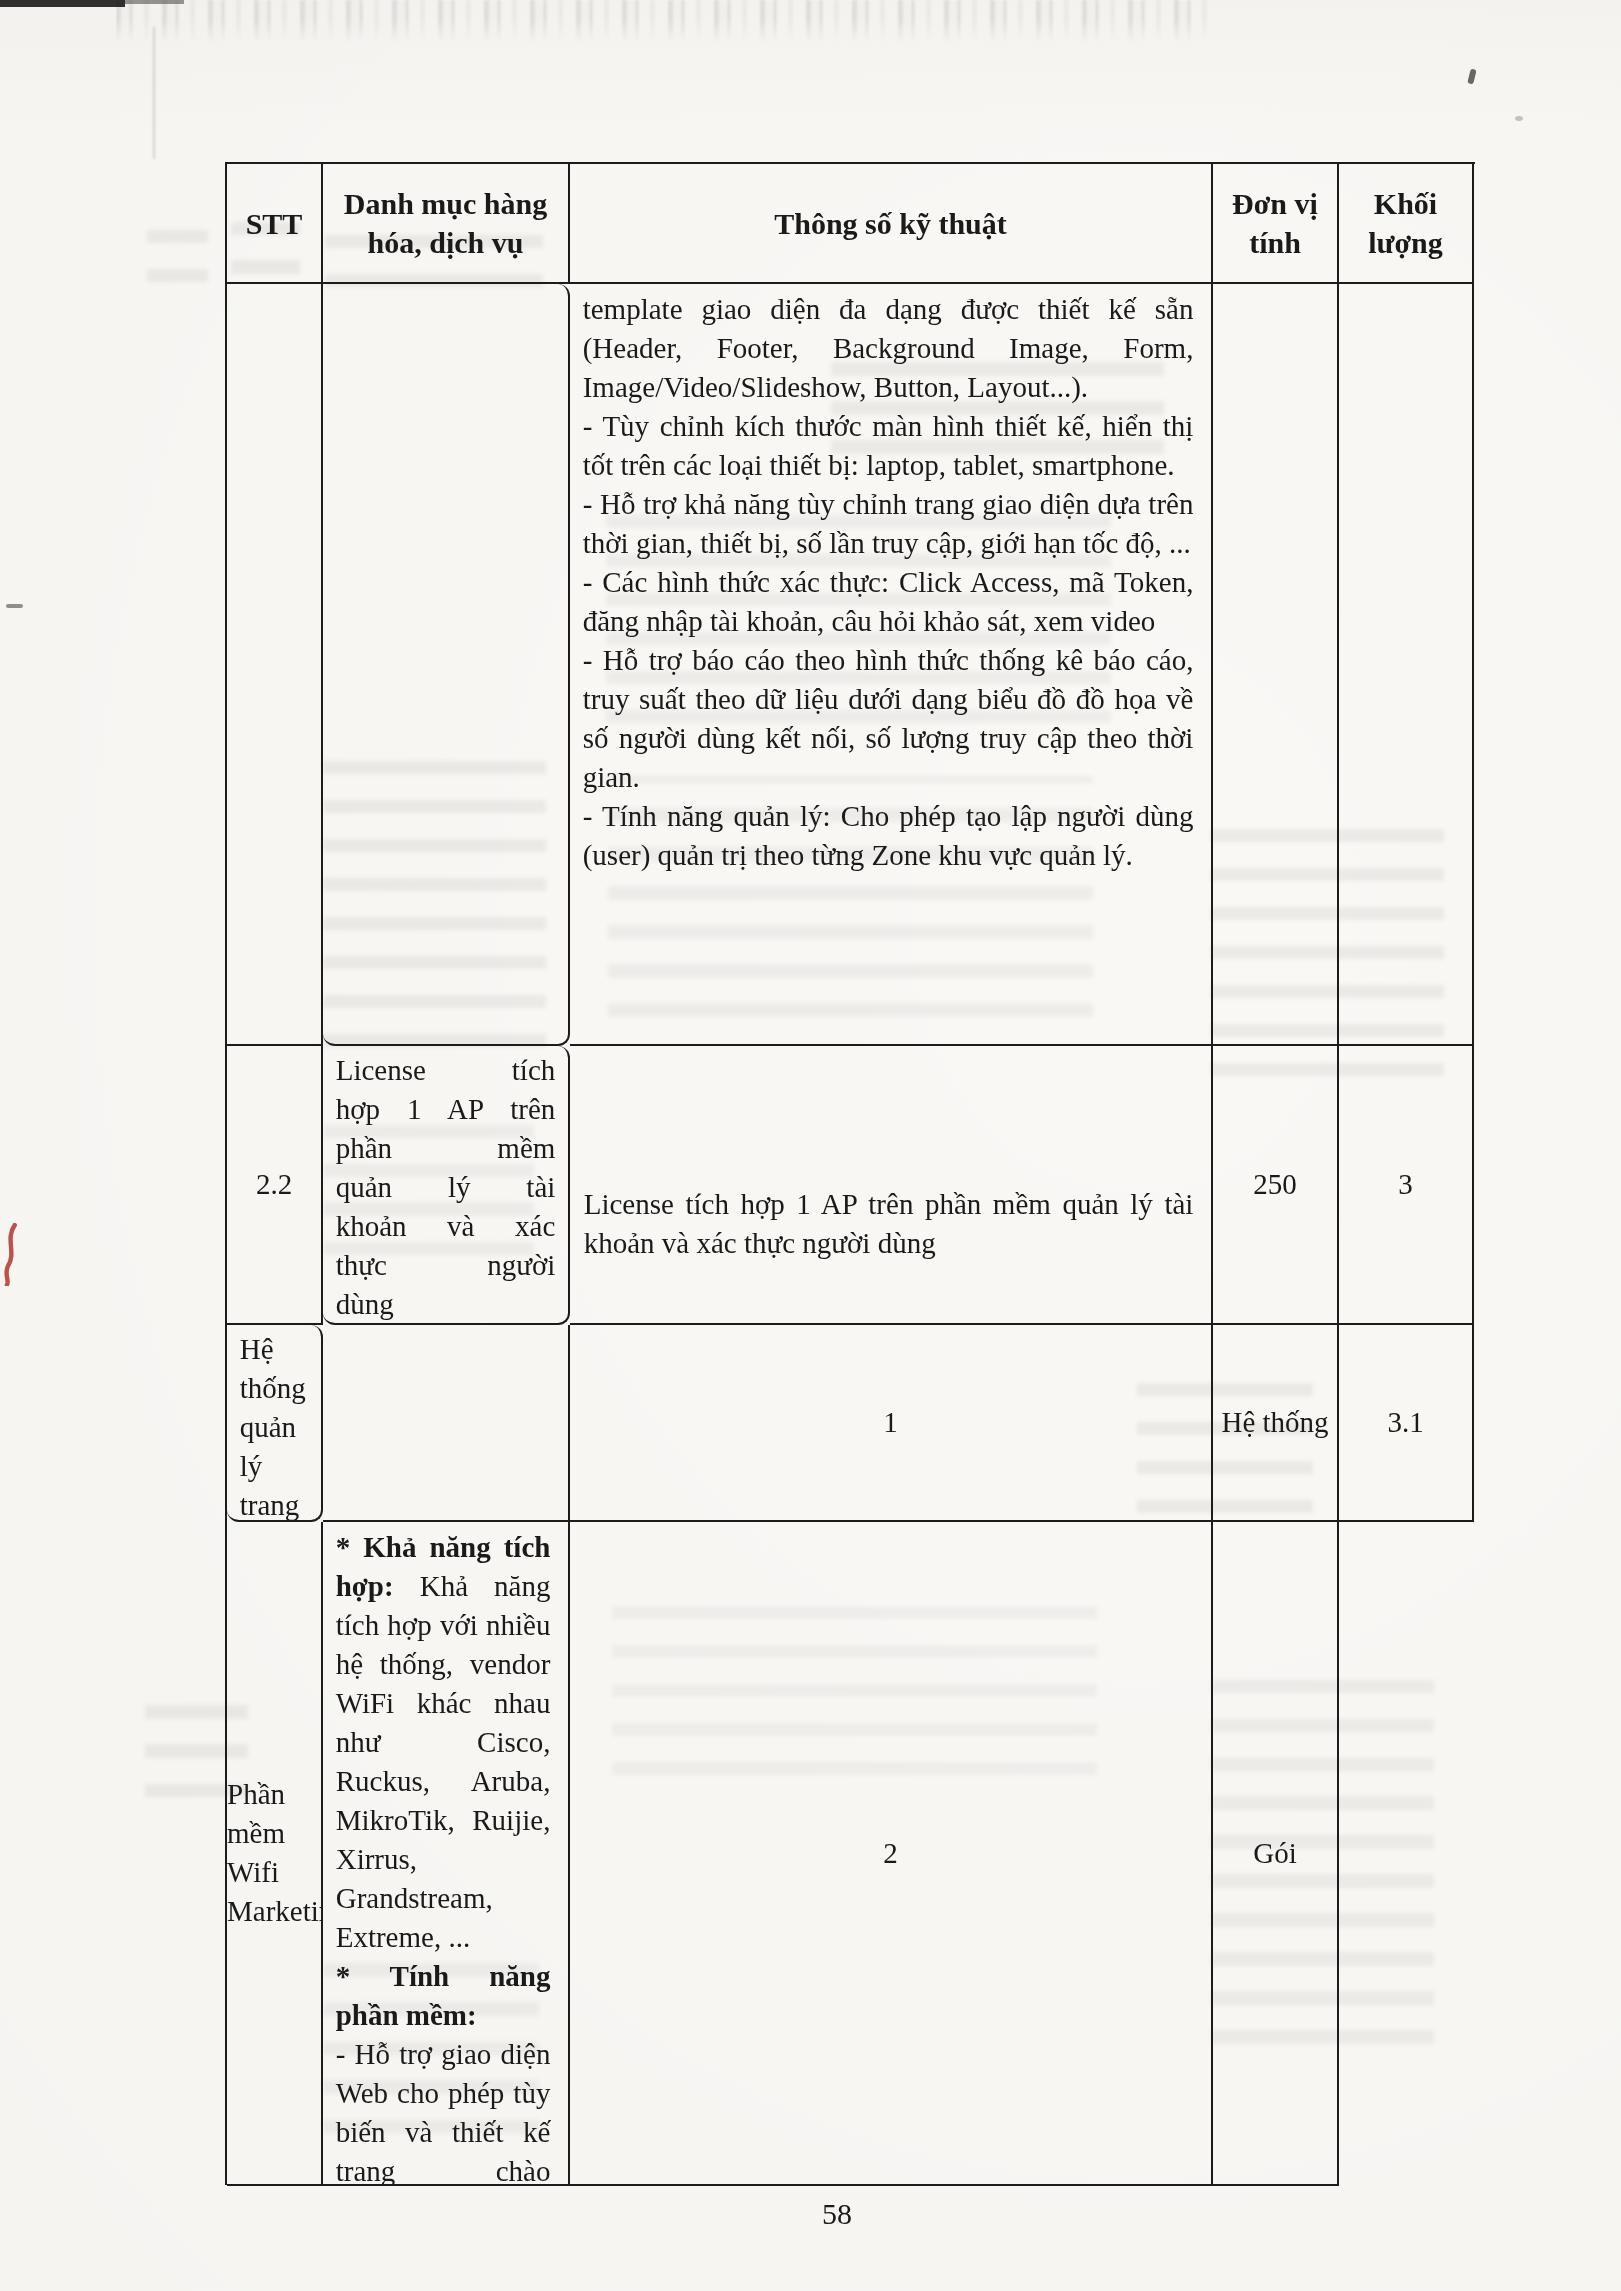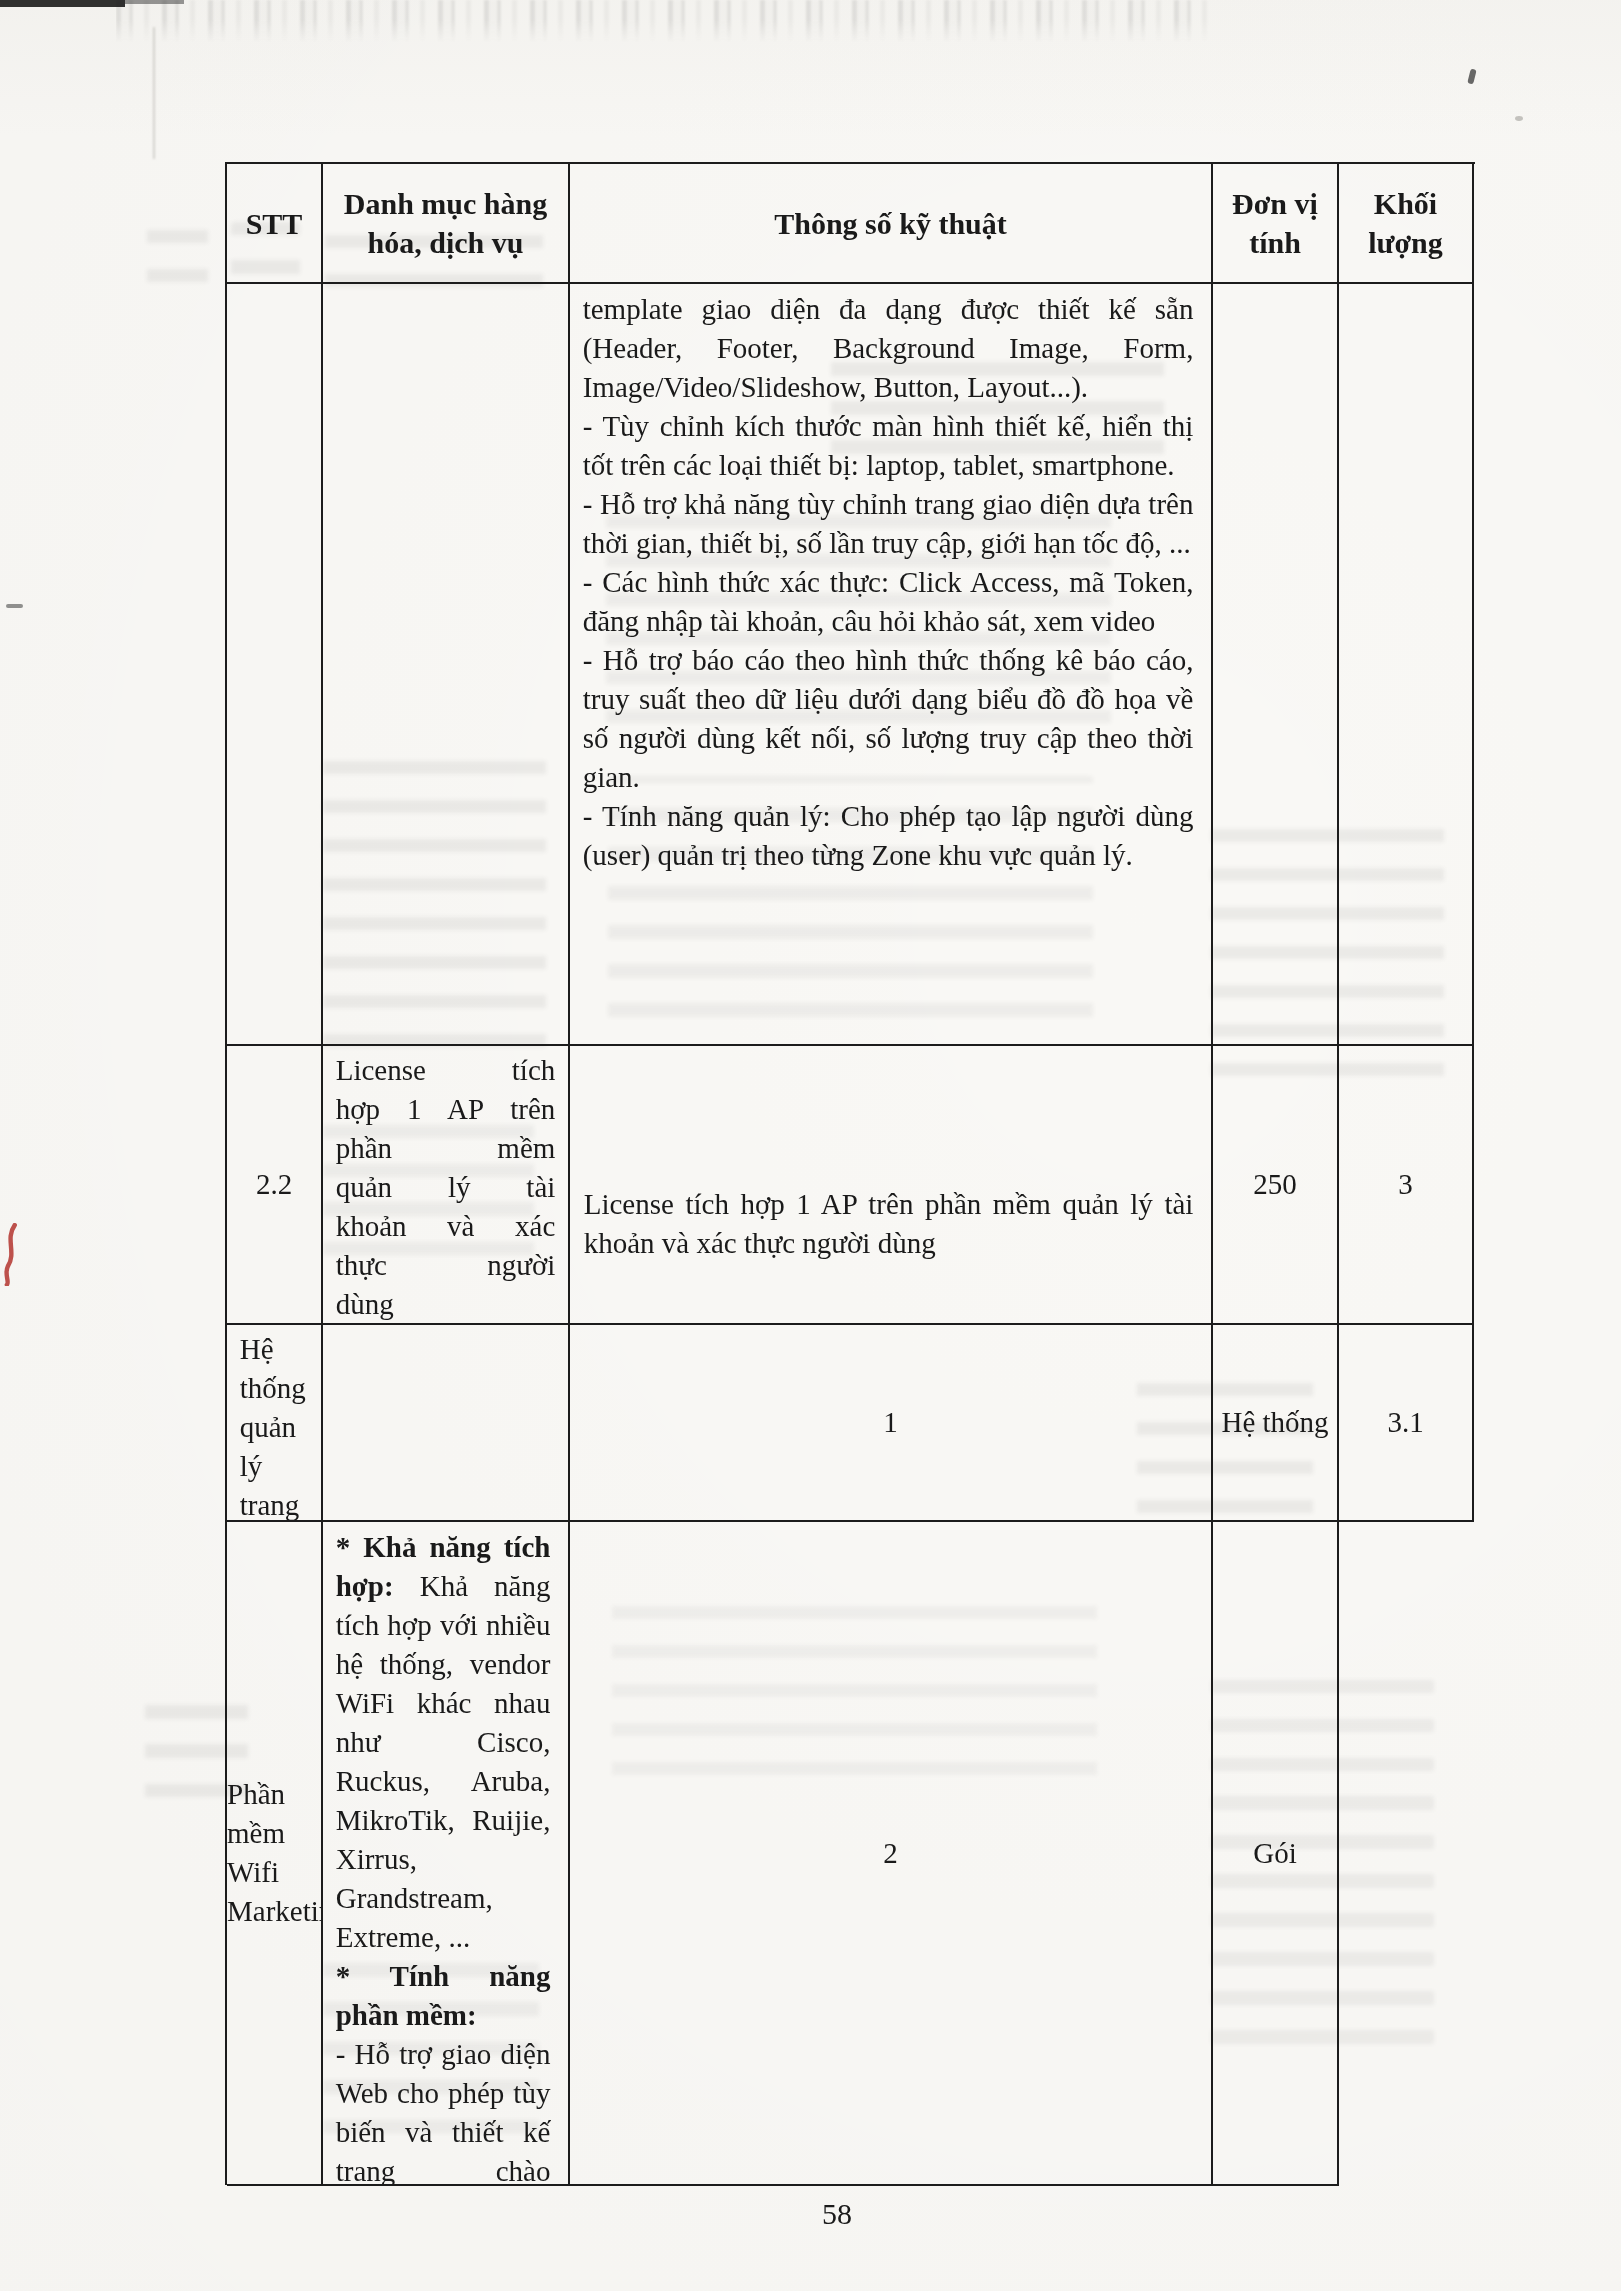--- a/index.html
+++ b/index.html
@@ -64,20 +64,21 @@
     display:flex;align-items:center;justify-content:center;
     text-align:center;font-weight:bold;font-size:30px;line-height:39px;
     padding:2px 5.9px;
   }
   .hd-bottom{border-bottom-width:2.9px;}
   .c-center{display:flex;align-items:center;justify-content:center;text-align:center;}
   .item-cell{
     padding:4.9px 12.7px 0 12.7px;
     text-align:justify;text-align-last:justify;-moz-text-align-last:justify;
     white-space:pre-line;
+    border-radius:12px;
   }
   .item-center{display:flex;align-items:center;}
   .item-center .inner{
     width:100%;text-align:justify;text-align-last:justify;-moz-text-align-last:justify;white-space:pre-line;
   }
   .spec-cell{
     padding:5.9px 17.6px 0 12.7px;
     text-align:justify;white-space:pre-line;
   }
   .spec-mid{display:flex;align-items:center;padding:78px 17.6px 0 13.7px;}

